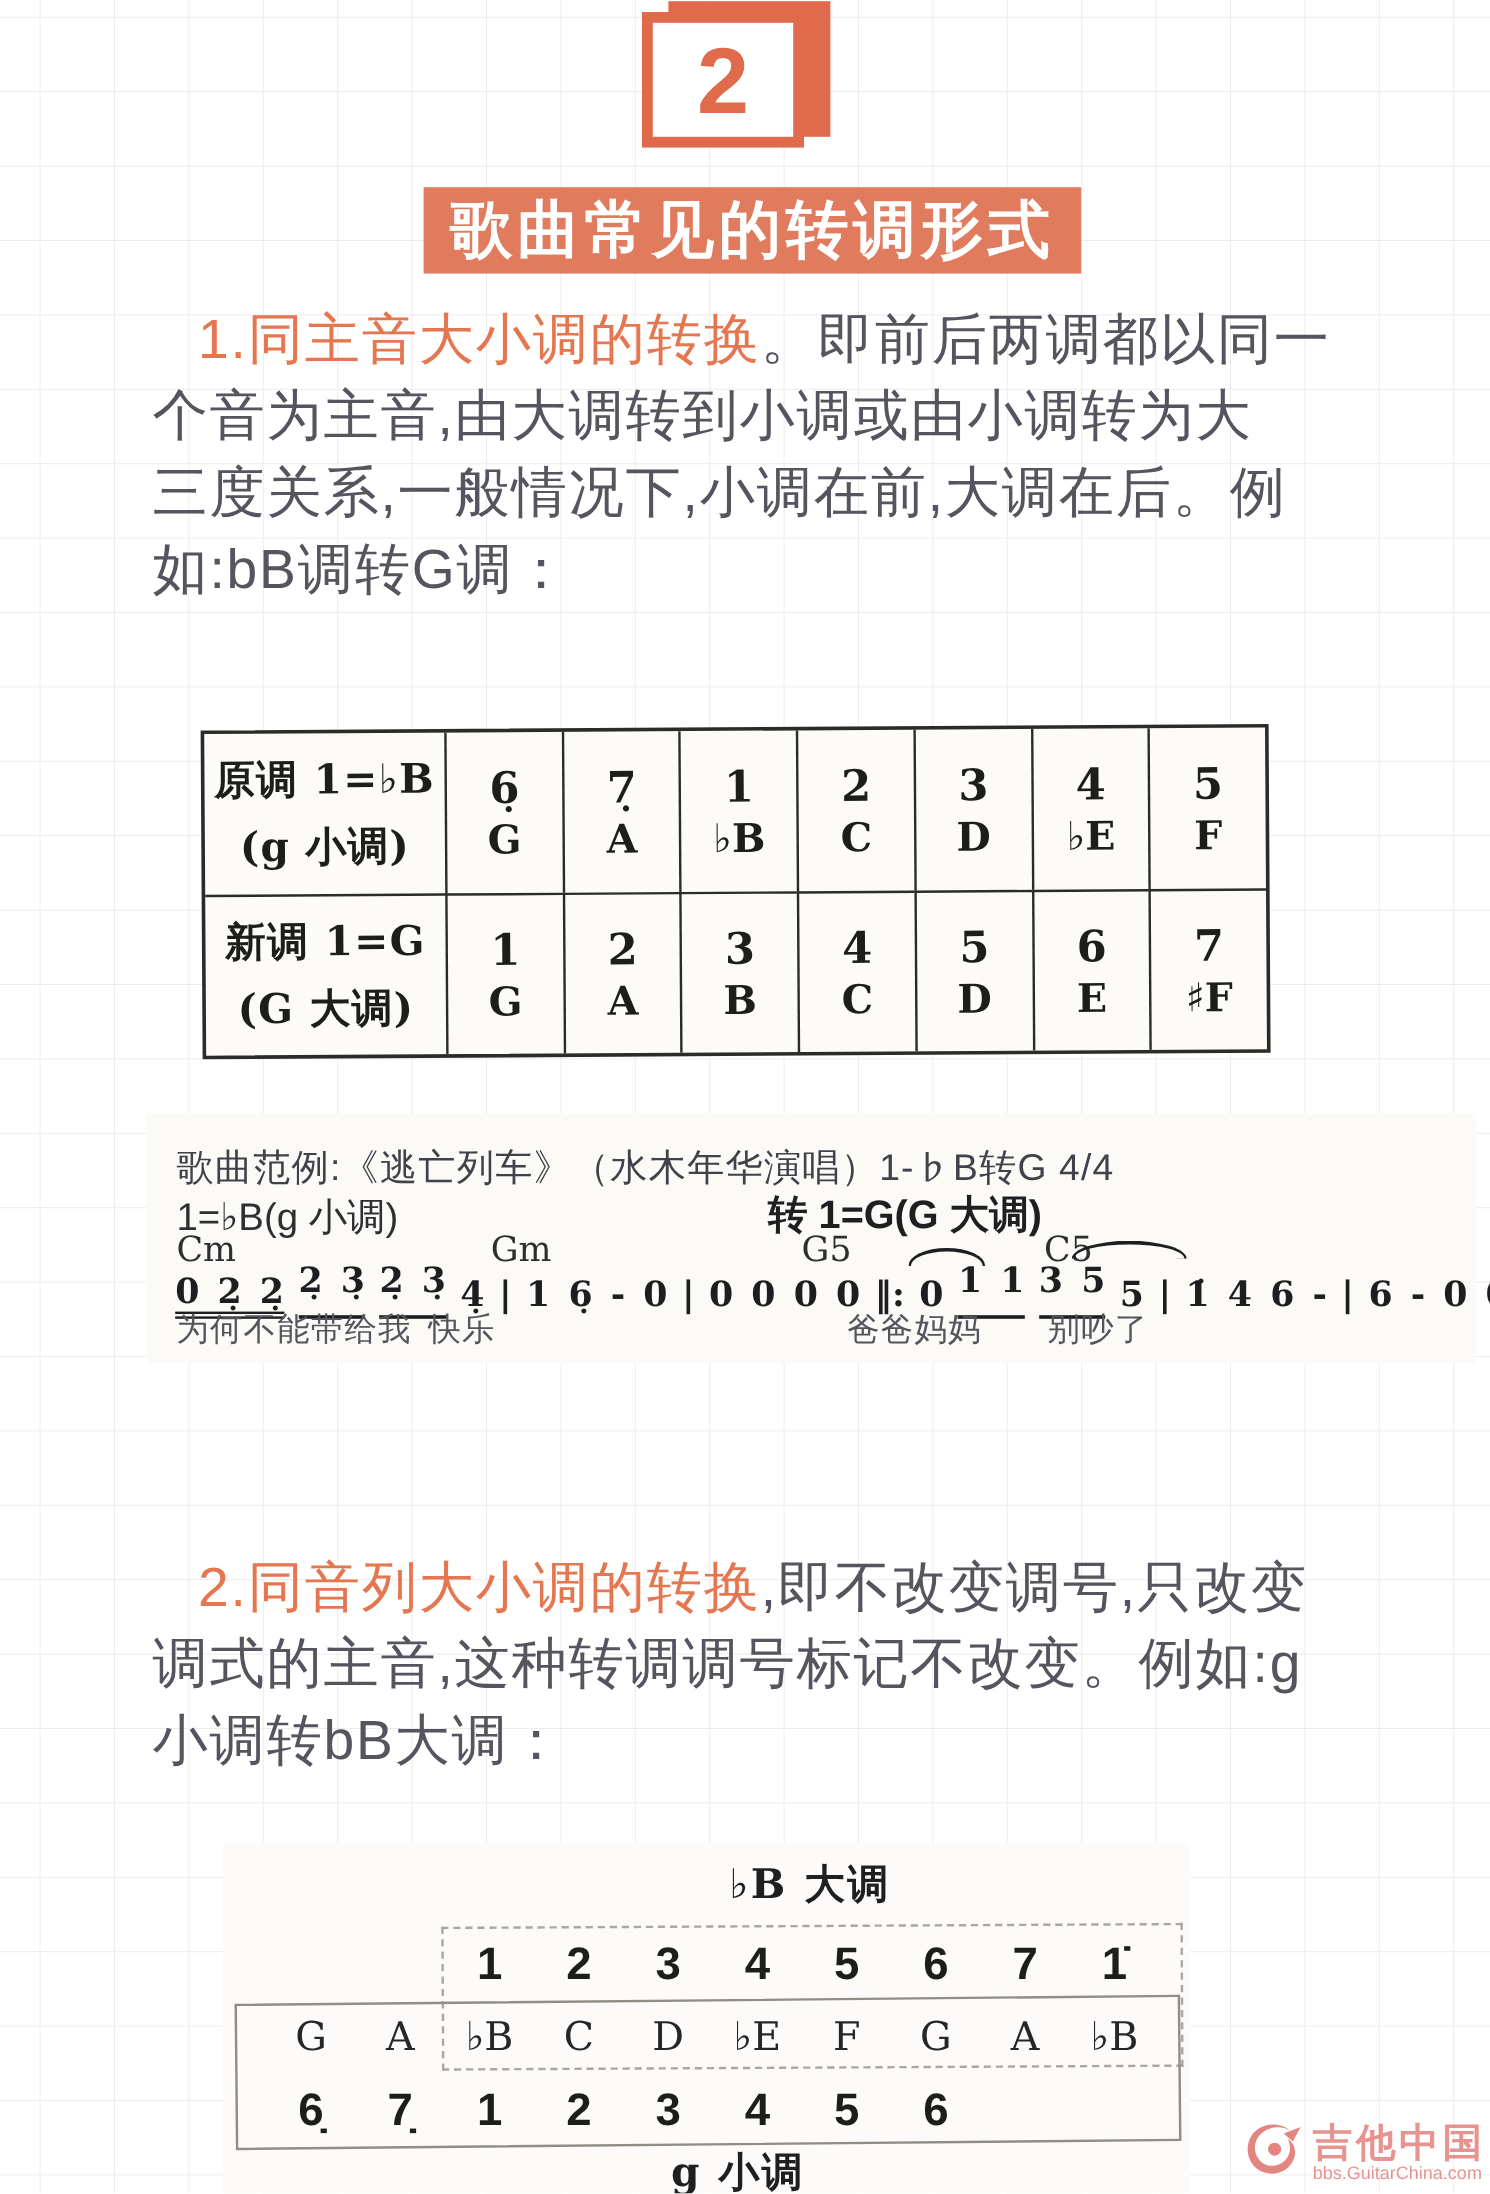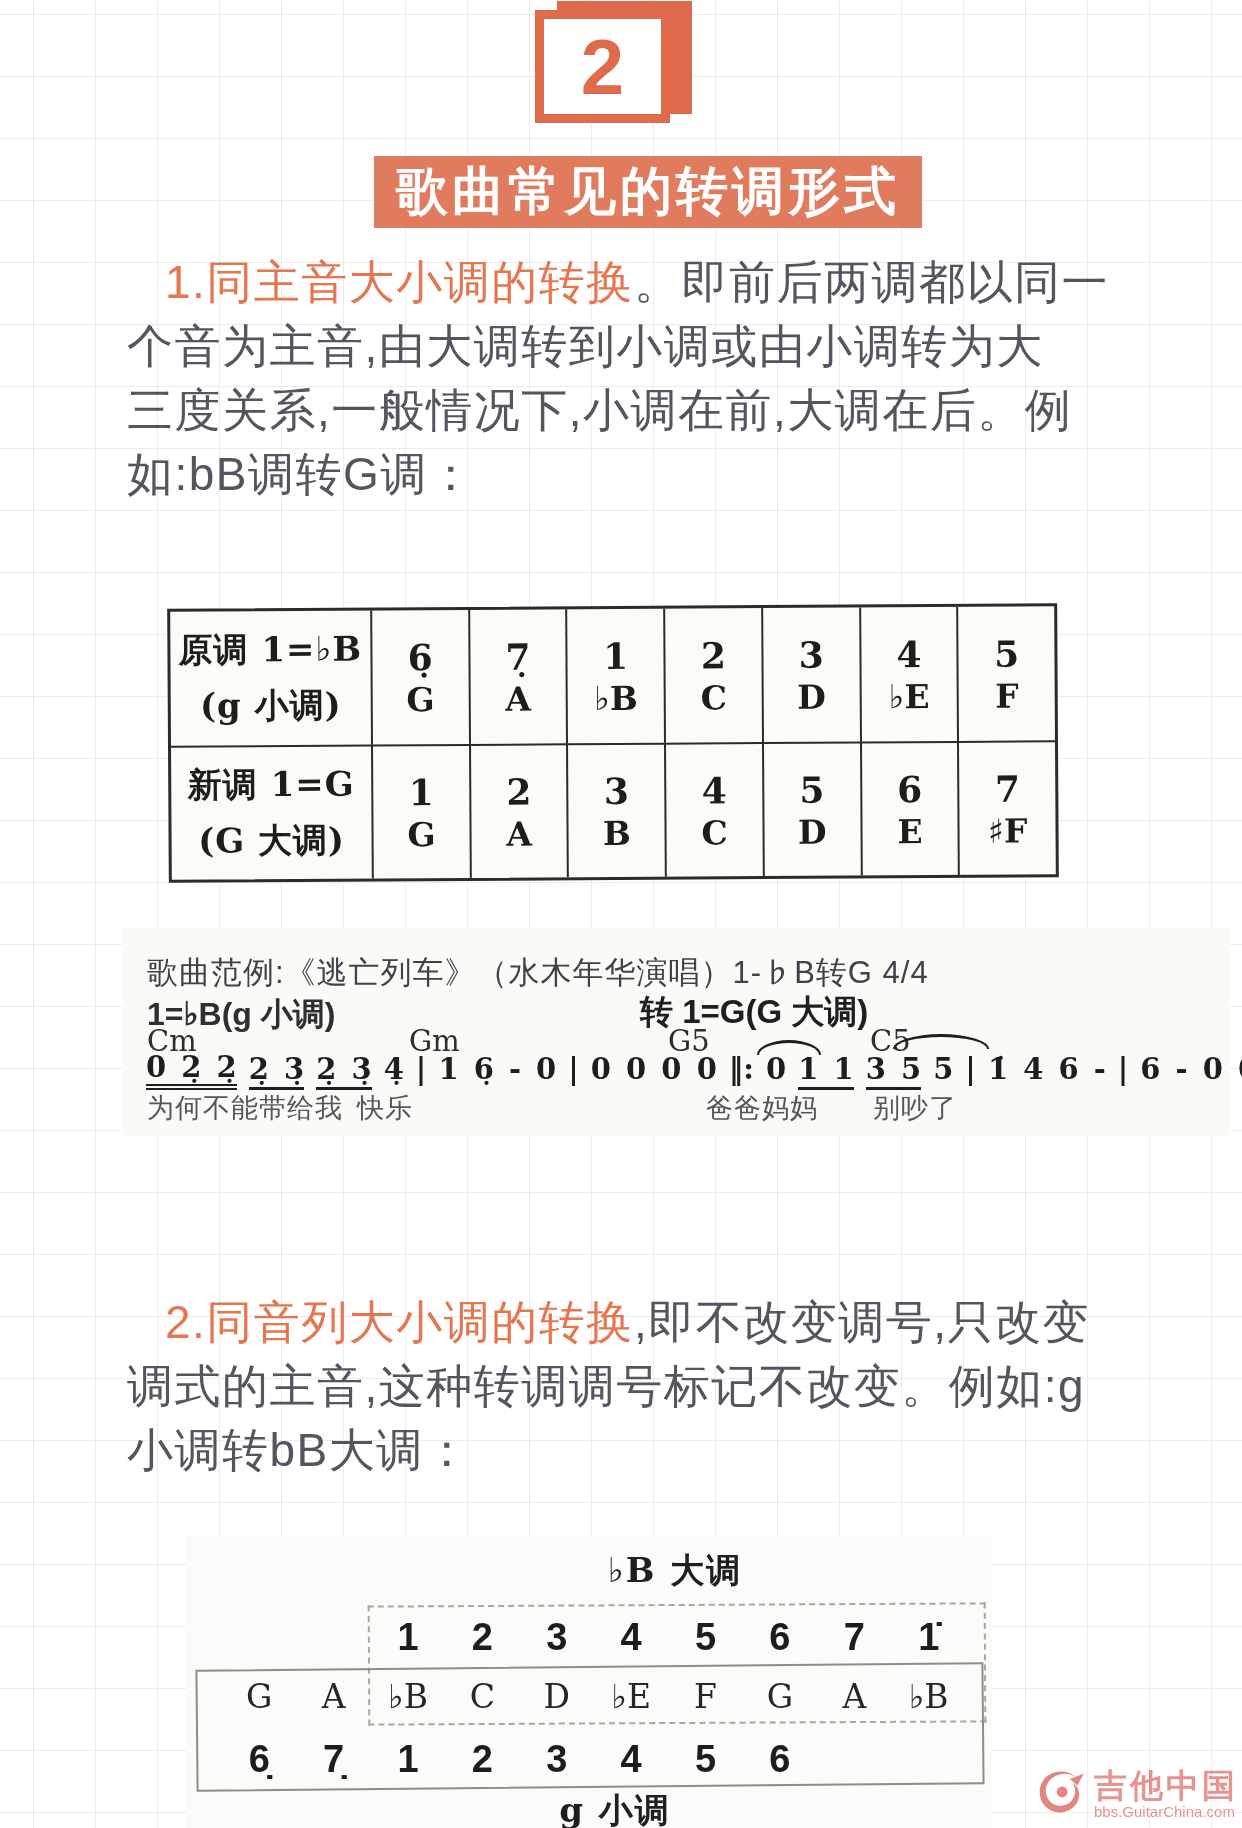--- a/index.html
+++ b/index.html
@@ -9,49 +9,49 @@
   .page{position:relative;width:1242px;height:1828px;overflow:hidden;background-color:#fff;
     background-image:linear-gradient(to right,#ececec 1px,transparent 1px),
                      linear-gradient(to bottom,#ececec 1px,transparent 1px);
     background-size:62px 62px;background-position:33px 14px;}
   .abs{position:absolute;}
   
   .badge{left:535px;top:10px;width:135px;height:113px;background:#fff;border:9px solid var(--accent);
     box-shadow:22px -9px 0 0 var(--accent);display:flex;align-items:center;justify-content:center;}
   .badge span{color:var(--accent);font-size:78px;font-weight:bold;line-height:1;}
   
-  .title-bar{left:374px;top:156px;height:72px;padding:0 22px;background:var(--bar);
+  .title-bar{left:353px;top:156px;height:72px;padding:0 22px;background:var(--bar);
     display:flex;align-items:center;}
   .title-bar span{color:#fff;font-size:52px;font-weight:bold;letter-spacing:4px;}
   
   .para{font-size:46px;line-height:64px;color:var(--body);letter-spacing:1.5px;white-space:nowrap;}
   .para .hl{color:var(--orange);margin-left:38px;}
   .para1{left:127px;top:250px;}
   .para2{left:127px;top:1290px;}
   .t1{left:168px;top:606px;width:890px;border:3px solid #2b2b28;transform:rotate(-0.35deg);
     display:grid;grid-template-columns:200px repeat(7,1fr);background:#fcfbf8;
     font-family:"DejaVu Serif",serif;color:#1d1d1b;}
   .t1 .c{height:134px;display:flex;flex-direction:column;align-items:center;justify-content:center;
     border-left:2px solid #2b2b28;gap:8px;}
   .t1 .head{border-left:none;gap:10px;}
   .t1 .r2{border-top:2px solid #2b2b28;}
   .t1 .hline{font-size:34px;font-weight:bold;letter-spacing:1px;}
   .t1 .num{font-size:36px;font-weight:bold;line-height:1;}
   .t1 .note{font-size:33px;font-weight:bold;line-height:1;}
   
   .score-bg{left:122px;top:928px;width:1108px;height:208px;background:#fbfaf7;}
   .caption{left:147px;top:952px;font-size:31px;color:#41414a;letter-spacing:1px;white-space:nowrap;}
-  .keyL{left:147px;top:993px;font-size:32px;font-weight:bold;color:#2f2f33;}
+  .keyL{left:147px;top:993px;font-size:32px;font-weight:normal;color:#2f2f33;}
   .keyR{left:640px;top:990px;font-size:33px;font-weight:bold;color:#1f1f22;}
   .chord{font-family:"DejaVu Serif",serif;font-size:29px;color:#2e2e31;top:1024px;}
   .chord.cm{left:147px;} .chord.gm{left:409px;} .chord.g5{left:668px;} .chord.c5{left:870px;}
   .notation{left:146px;top:1052px;display:flex;align-items:flex-end;gap:12px;
     font-family:"DejaVu Serif",serif;font-size:29px;font-weight:bold;color:#1e1e20;word-spacing:5px;white-space:nowrap;}
   .seg{padding-bottom:4px;line-height:1.1;}
-  .u1{border-bottom:3px solid #1e1e20;padding-bottom:1px;}
+  .u1{border-bottom:3px solid #1e1e20;padding-bottom:12px;}
   .u2{border-bottom:6px double #1e1e20;padding-bottom:0;}
   .arc{border:solid #1e1e20;border-width:3px 2px 0 2px;border-radius:50% 50% 0 0/100% 100% 0 0;height:15px;}
   .arc1{left:757px;top:1040px;width:64px;}
   .arc2{left:893px;top:1034px;width:96px;}
   .lyr{top:1090px;font-size:27px;color:#54545c;letter-spacing:1px;white-space:nowrap;}
   .lyr.a{left:147px;} .lyr.b{left:357px;} .lyr.c{left:706px;} .lyr.d{left:849px;margin-left:24px;}
   
   .dia-bg{left:186px;top:1536px;width:806px;height:292px;background:#fcfbf9;}
   .dia-label{width:320px;text-align:center;font-size:34px;font-weight:bold;color:#1f1f22;
     font-family:"DejaVu Serif",serif;letter-spacing:2px;white-space:nowrap;}

